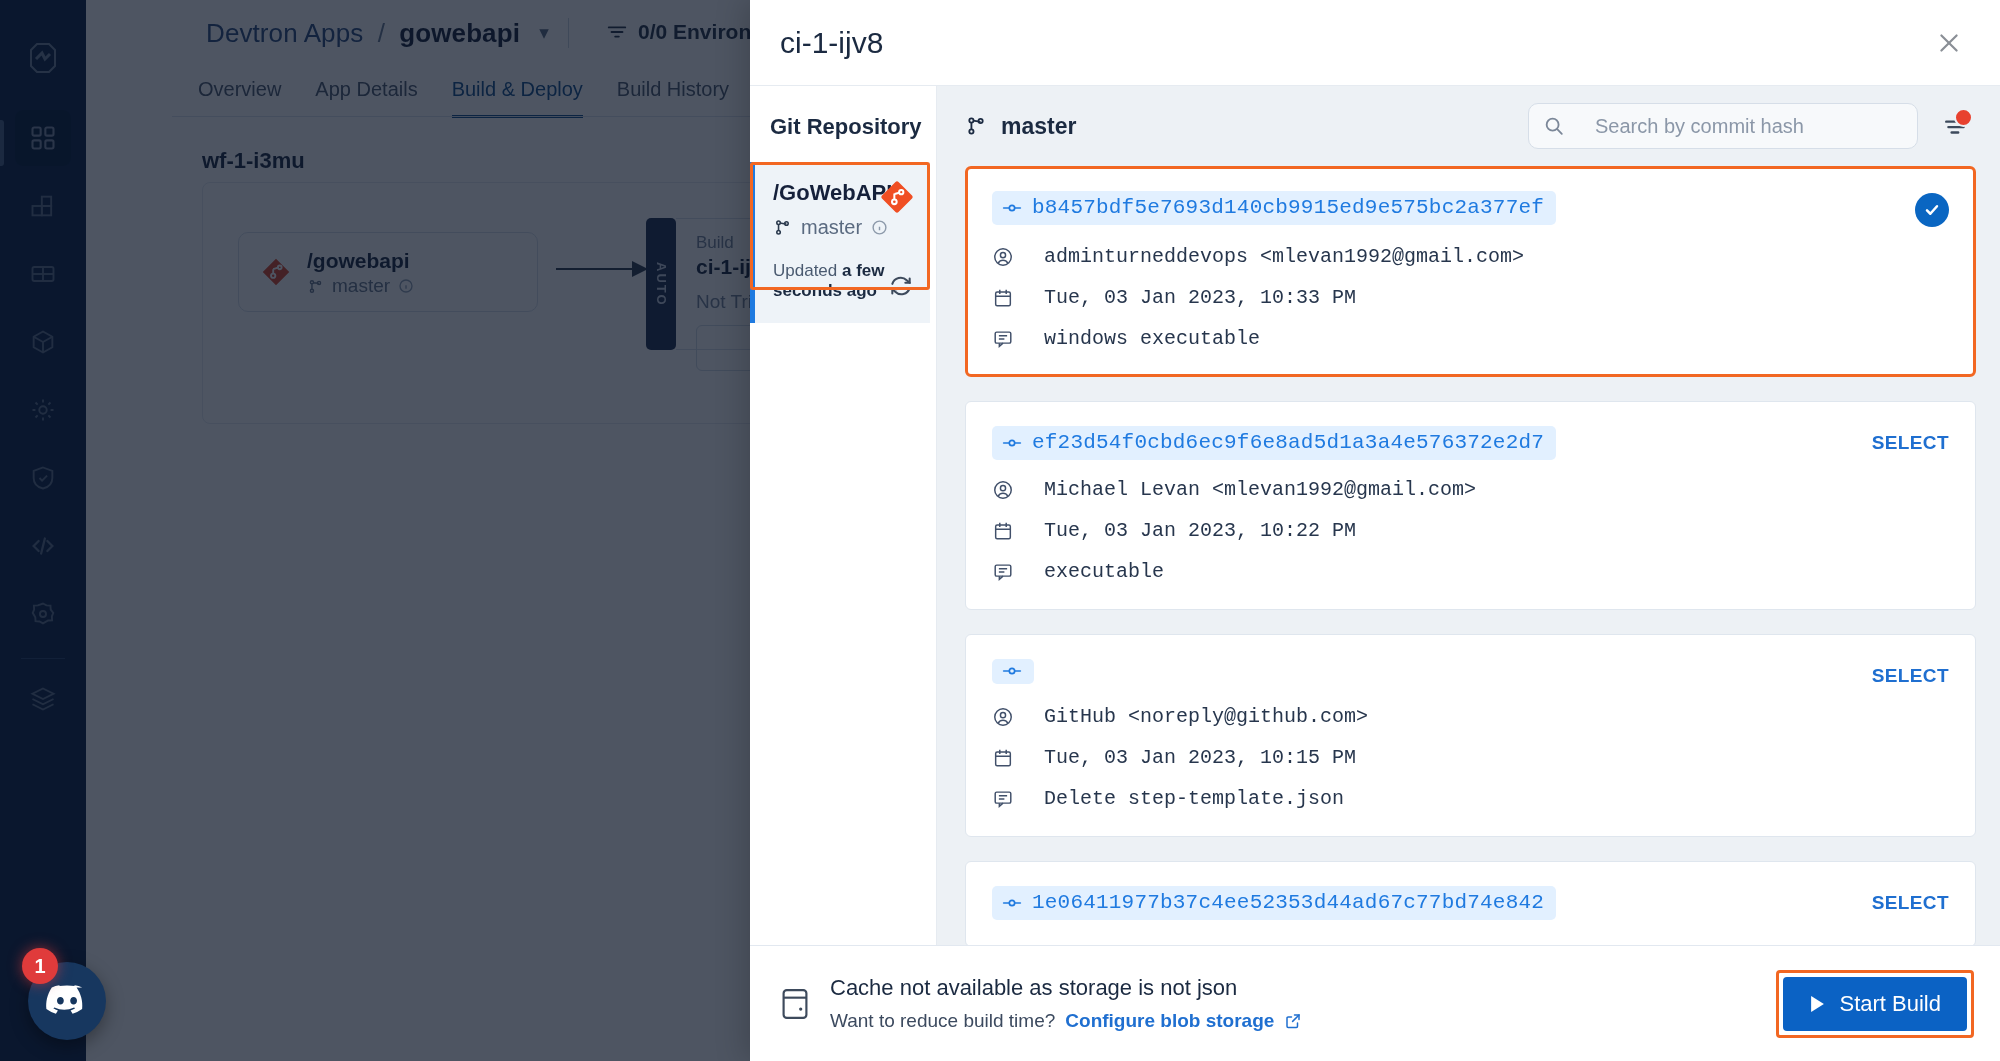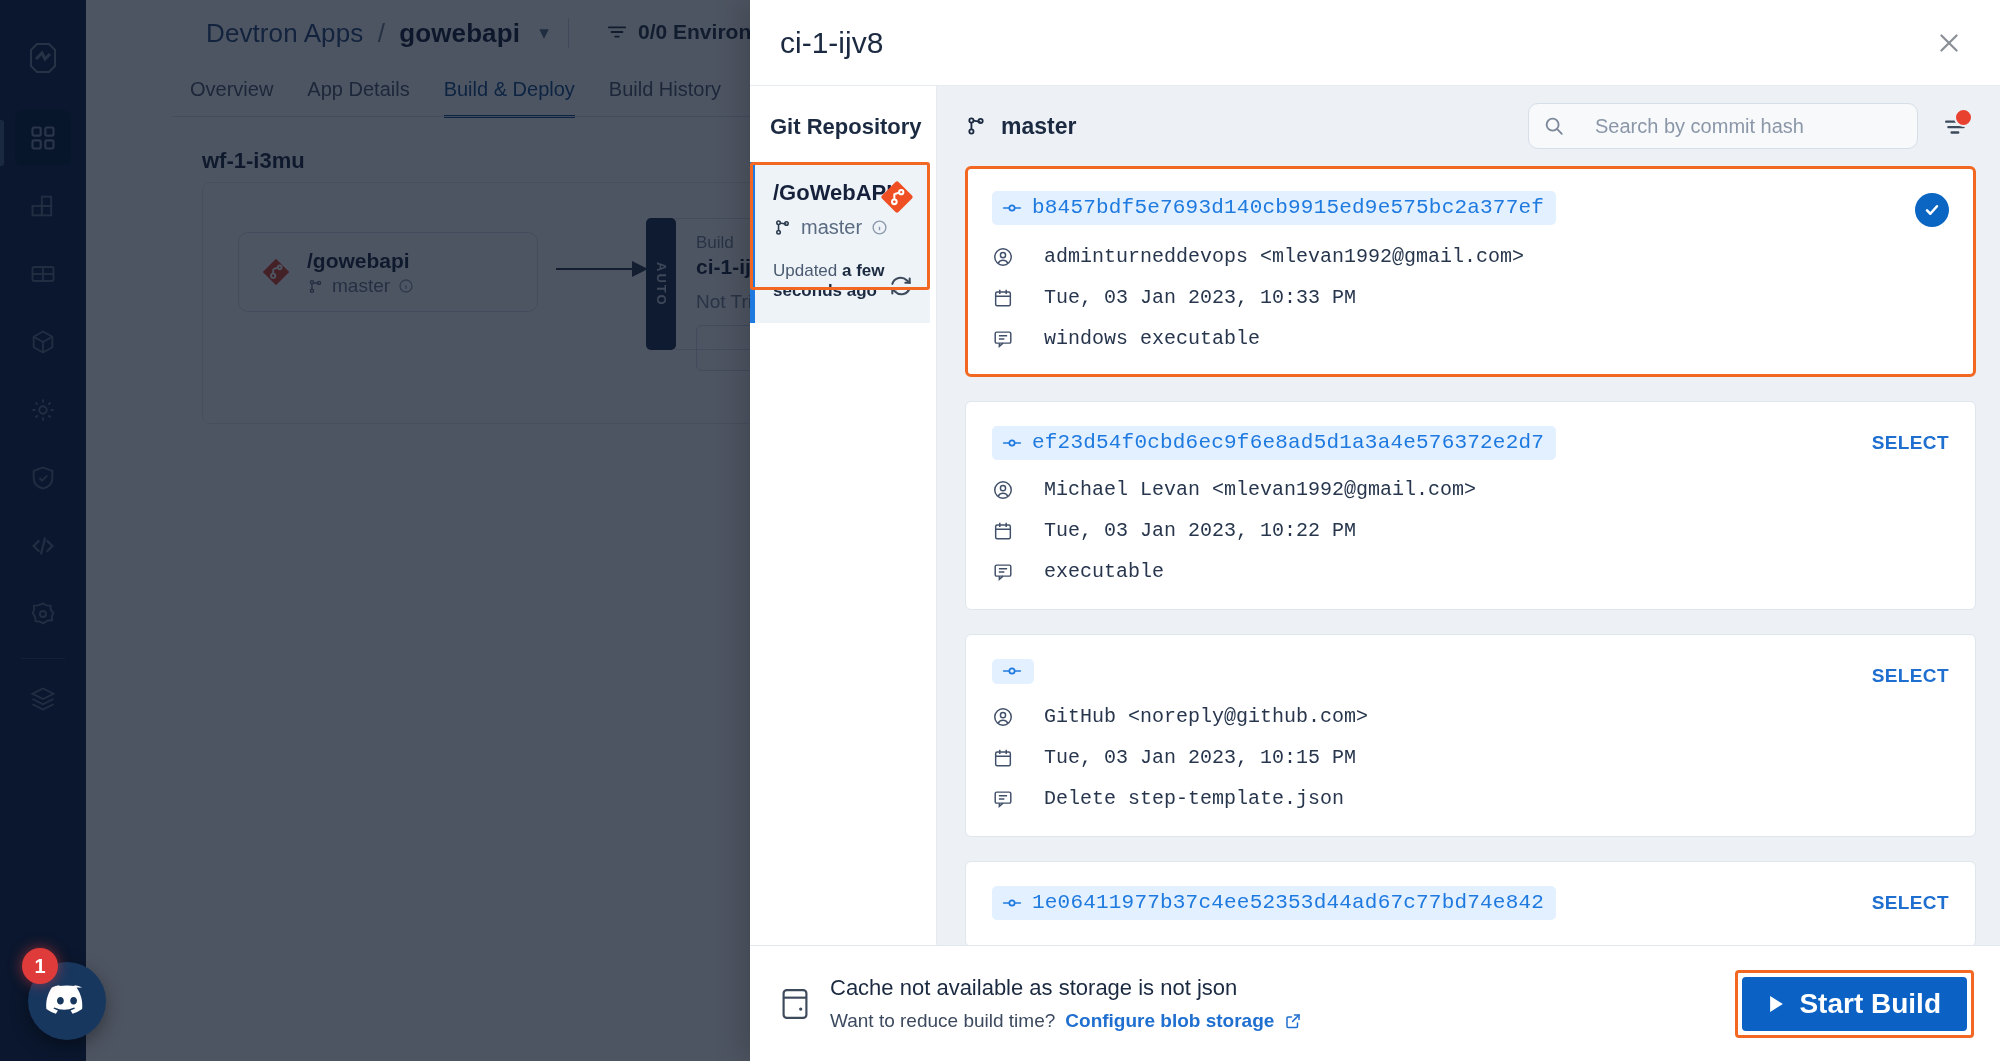--- a/index.html
+++ b/index.html
@@ -31,21 +31,21 @@
   .breadcrumb{
     position:absolute;left:120px;top:18px;font-size:26px;letter-spacing:.1px;
   }
   .bc-link{color:#2c4d7f;}
   .bc-sep{color:#6a7b92;margin:0 7px;}
   .bc-app{color:#18233a;font-weight:700;}
   .chev{display:inline-block;margin-left:12px;color:#5c6b80;font-size:19px;vertical-align:3px;}
   .bc-divider{position:absolute;left:482px;top:18px;width:1px;height:30px;background:#c9d2de;}
   .envs{position:absolute;left:520px;top:20px;font-size:21px;font-weight:700;color:#2a3murs;color:#263449;display:flex;align-items:center;gap:10px;}
 
-  .tabs{position:absolute;left:104px;top:78px;display:flex;gap:34px;font-size:20px;}
+  .tabs{position:absolute;left:112px;top:78px;display:flex;gap:34px;font-size:20px;}
   .tab{color:#4c5a6e;padding-bottom:14px;}
   .tab.sel{color:#15508c;font-weight:400;border-bottom:3px solid #15508c;}
   .tabrule{position:absolute;left:86px;top:116px;right:0;height:1px;background:#dbe2eb;}
   .wftitle{position:absolute;left:116px;top:148px;font-size:22px;font-weight:700;color:#1c2a41;}
   .wfbody{position:absolute;left:116px;top:182px;width:900px;height:240px;background:#fff;border:1px solid #e4eaf1;border-radius:8px;}
   .node-git{
     position:absolute;left:152px;top:232px;width:300px;height:80px;
     background:#fff;border:1px solid #d6dfe9;border-radius:10px;
     display:flex;align-items:center;gap:16px;padding-left:22px;box-sizing:border-box;
   }
@@ -135,21 +135,21 @@
   .m-foot{
     height:116px;flex:0 0 116px;border-top:1px solid #e2e8f0;background:#fff;
     display:flex;align-items:center;padding:0 26px 0 28px;box-sizing:border-box;position:relative;
   }
   .cache{display:flex;align-items:center;gap:18px;}
   .cache-txt .l1{font-size:22px;color:#1b2a41;}
   .cache-txt .l2{font-size:19px;color:#3c4a5f;margin-top:9px;display:flex;align-items:center;gap:10px;}
   .cache-link{color:#1f6fd0;font-weight:700;}
   .start-btn{
     margin-left:auto;background:#0b62c4;border-radius:4px;height:54px;padding:0 26px;
-    display:flex;align-items:center;justify-content:center;gap:14px;color:#fff;font-size:28px;font-weight:700;cursor:pointer;
+    display:flex;align-items:center;justify-content:center;gap:14px;color:#fff;font-size:22px;font-weight:400;cursor:pointer;
   }
   .start-wrap{margin-left:auto;position:relative;padding:4px;border:3px solid #f26722;border-radius:4px;}
   .icn{display:inline-flex;align-items:center;justify-content:center;}
 </style>
 </head>
 <body>
 
 <div class="app">
 
   <div class="bg">

